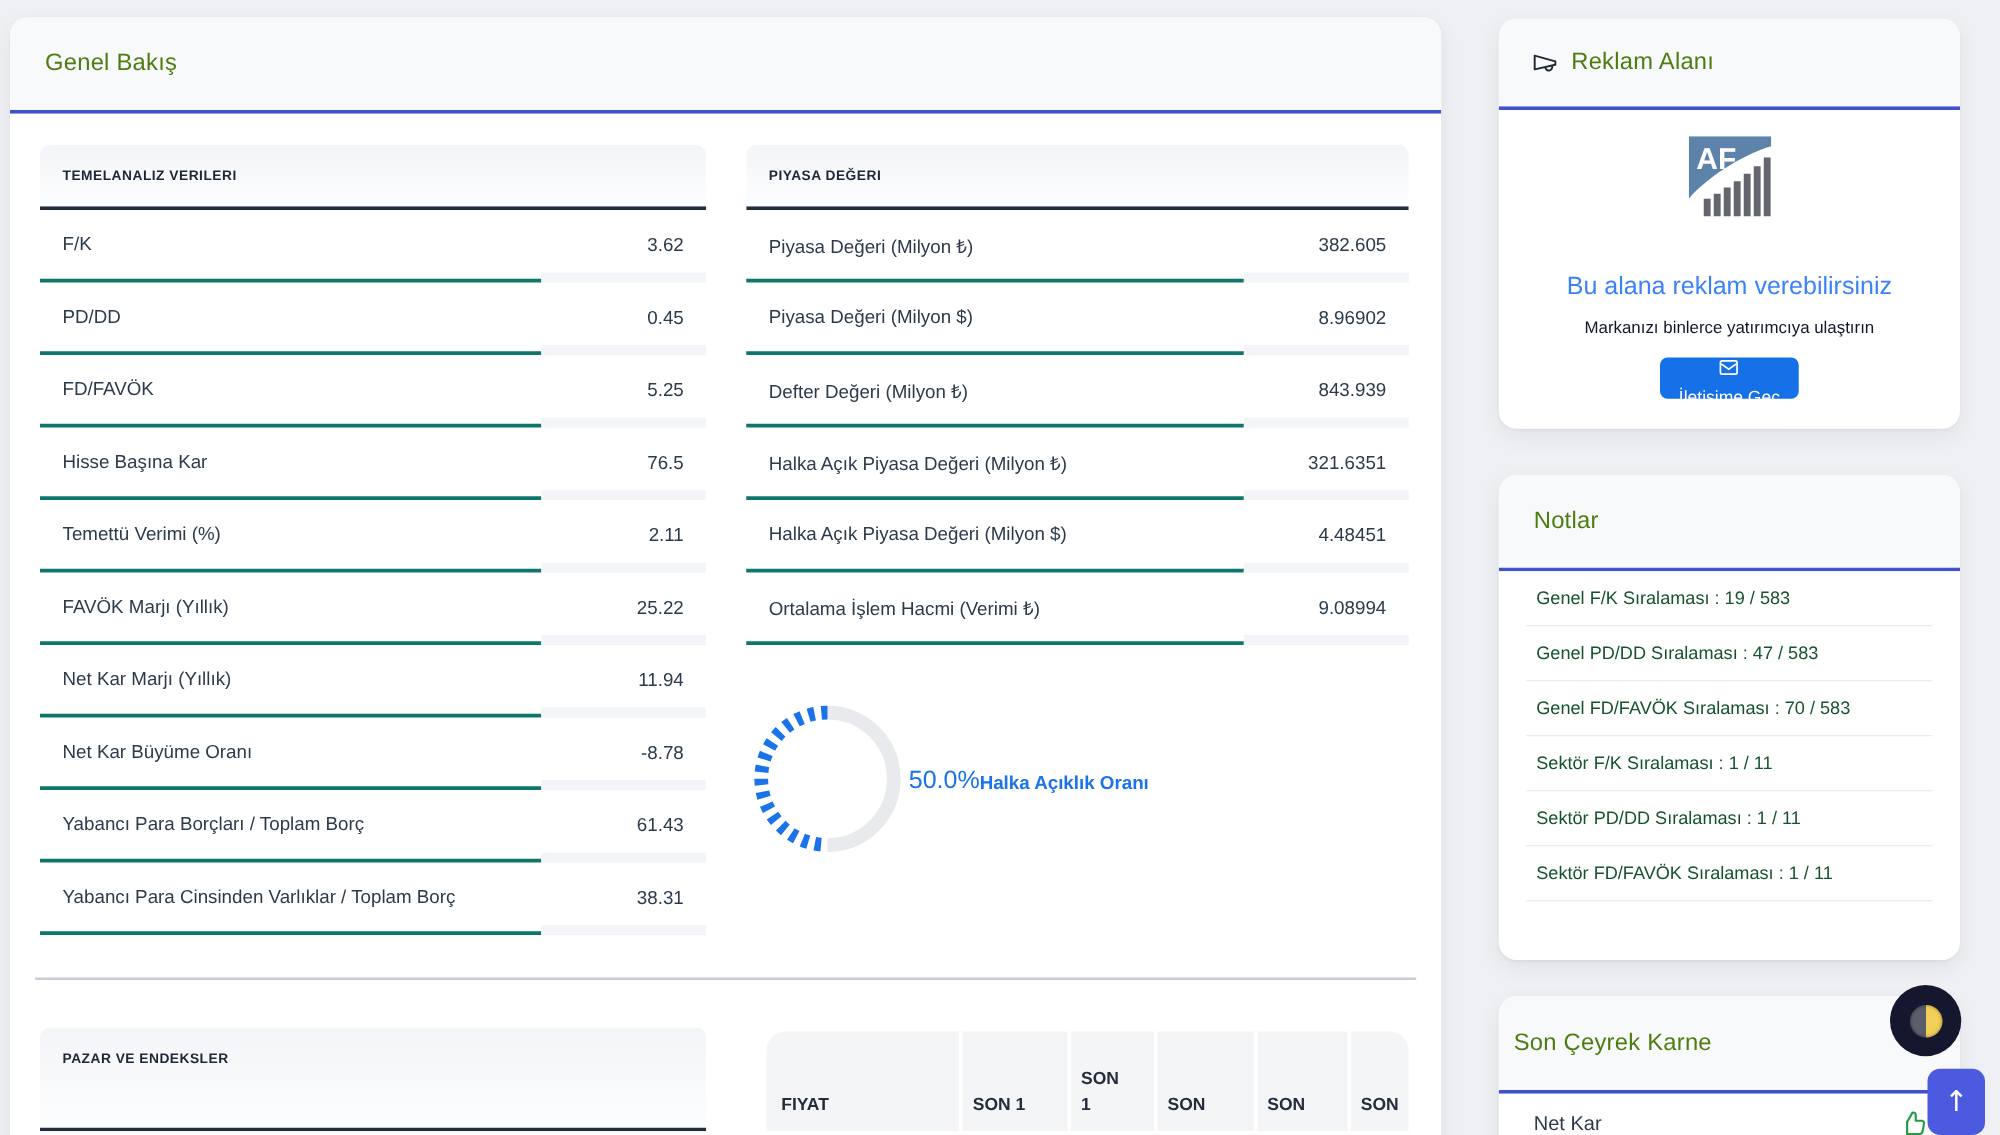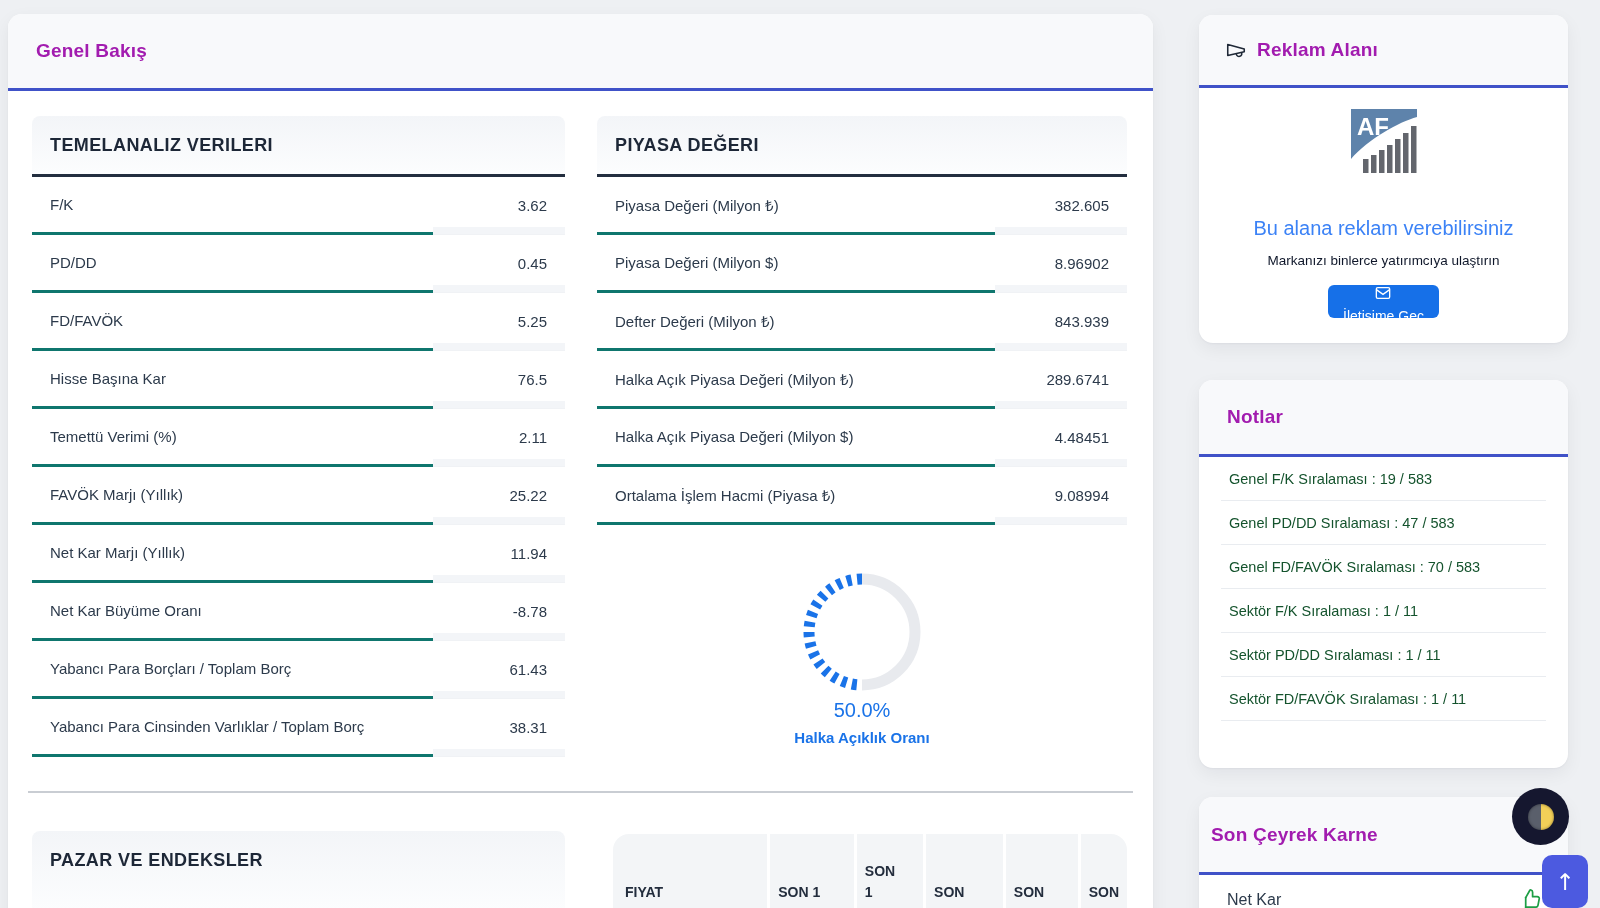--- a/index.html
+++ b/index.html
@@ -12,51 +12,51 @@
   }
   .card {
     background:#fff; border-radius:14px;
     box-shadow:0 1px 2px rgba(16,24,40,.04), 0 6px 18px rgba(16,24,40,.06);
   }
   .card-header {
     background:#f8f9fb; border-radius:14px 14px 0 0;
     border-bottom:3px solid #4052c8;
     display:flex; align-items:center; gap:10px;
   }
-  .card-title { font-size:19px; font-weight:bold; color:#a21caf; letter-spacing:.2px; }
+  .card-title { font-size:19px; font-weight:normal; color:#4d7c0f; letter-spacing:.2px; }
 
   
   .main-card { position:absolute; left:8px; top:14px; width:1145px; height:1000px; }
   .main-card .card-header { height:77px; padding:0 28px; }
   .main-body { padding:25px 24px 0 24px; }
   .twocol { display:flex; gap:32px; }
   .col-left { width:533px; }
   .col-right { width:530px; }
 
   .sec-head {
     background:linear-gradient(180deg,#f3f5f8 0%,#fcfdfe 100%);
     border-bottom:3px solid #232e3f;
     border-radius:8px 8px 0 0;
     padding:19px 18px 18px 18px;
-    font-size:18px; font-weight:bold; letter-spacing:.4px; color:#1d2737;
+    font-size:11px; font-weight:bold; letter-spacing:.4px; color:#1d2737;
   }
   .trow { display:flex; align-items:stretch; height:58px; font-size:15px; }
   .trow .lbl {
     flex:1; display:flex; align-items:center; padding-left:18px;
     border-bottom:3px solid #0f766e; color:#2c3a4b;
   }
   .trow .val {
     width:132px; display:flex; align-items:center; justify-content:flex-end;
     padding-right:18px; color:#2c3a4b;
     border-bottom:1px solid #f0f2f5;
     box-shadow: inset 0 -7px 0 #f3f5f8;
   }
 
   
-  .gauge-wrap { margin-top:42px; display:flex; flex-direction:column; align-items:center; }
+  .gauge-wrap { margin-top:42px; display:flex; align-items:center; }
   .gauge-pct { margin-top:2px; font-size:20px; color:#1a73e8; }
   .gauge-cap { margin-top:7px; font-size:15px; font-weight:bold; color:#1a73e8; }
 
   .divider { border-top:2px solid #c9cdd3; margin:34px -4px 0 -4px; }
 
   .bottom-row { display:flex; margin-top:38px; }
   .pazar-head { width:533px; }
   .price-head {
     margin-left:48px; margin-top:3px; width:514px; height:80px;
     display:flex; gap:3px; overflow:hidden; border-radius:16px 16px 0 0;
@@ -188,28 +188,28 @@
           <div class="trow">
             <span class="lbl">Piyasa Değeri (Milyon $)</span>
             <span class="val">8.96902</span>
           </div>
           <div class="trow">
             <span class="lbl">Defter Değeri (Milyon ₺)</span>
             <span class="val">843.939</span>
           </div>
           <div class="trow">
             <span class="lbl">Halka Açık Piyasa Değeri (Milyon ₺)</span>
-            <span class="val">289.6741</span>
+            <span class="val">321.6351</span>
           </div>
           <div class="trow">
             <span class="lbl">Halka Açık Piyasa Değeri (Milyon $)</span>
             <span class="val">4.48451</span>
           </div>
           <div class="trow">
-            <span class="lbl">Ortalama İşlem Hacmi (Piyasa ₺)</span>
+            <span class="lbl">Ortalama İşlem Hacmi (Verimi ₺)</span>
             <span class="val">9.08994</span>
           </div>
         </div>
 
         <div class="gauge-wrap">
           <svg width="130" height="130" viewBox="0 0 130 130">
             <path d="M65 12 A53 53 0 0 1 65 118" fill="none" stroke="#e8eaee" stroke-width="11"></path>
             <path d="M65 12 A53 53 0 0 0 65 118" fill="none" stroke="#1a73e8" stroke-width="11" stroke-dasharray="5 5.4"></path>
           </svg>
           <div class="gauge-pct">50.0%</div>

